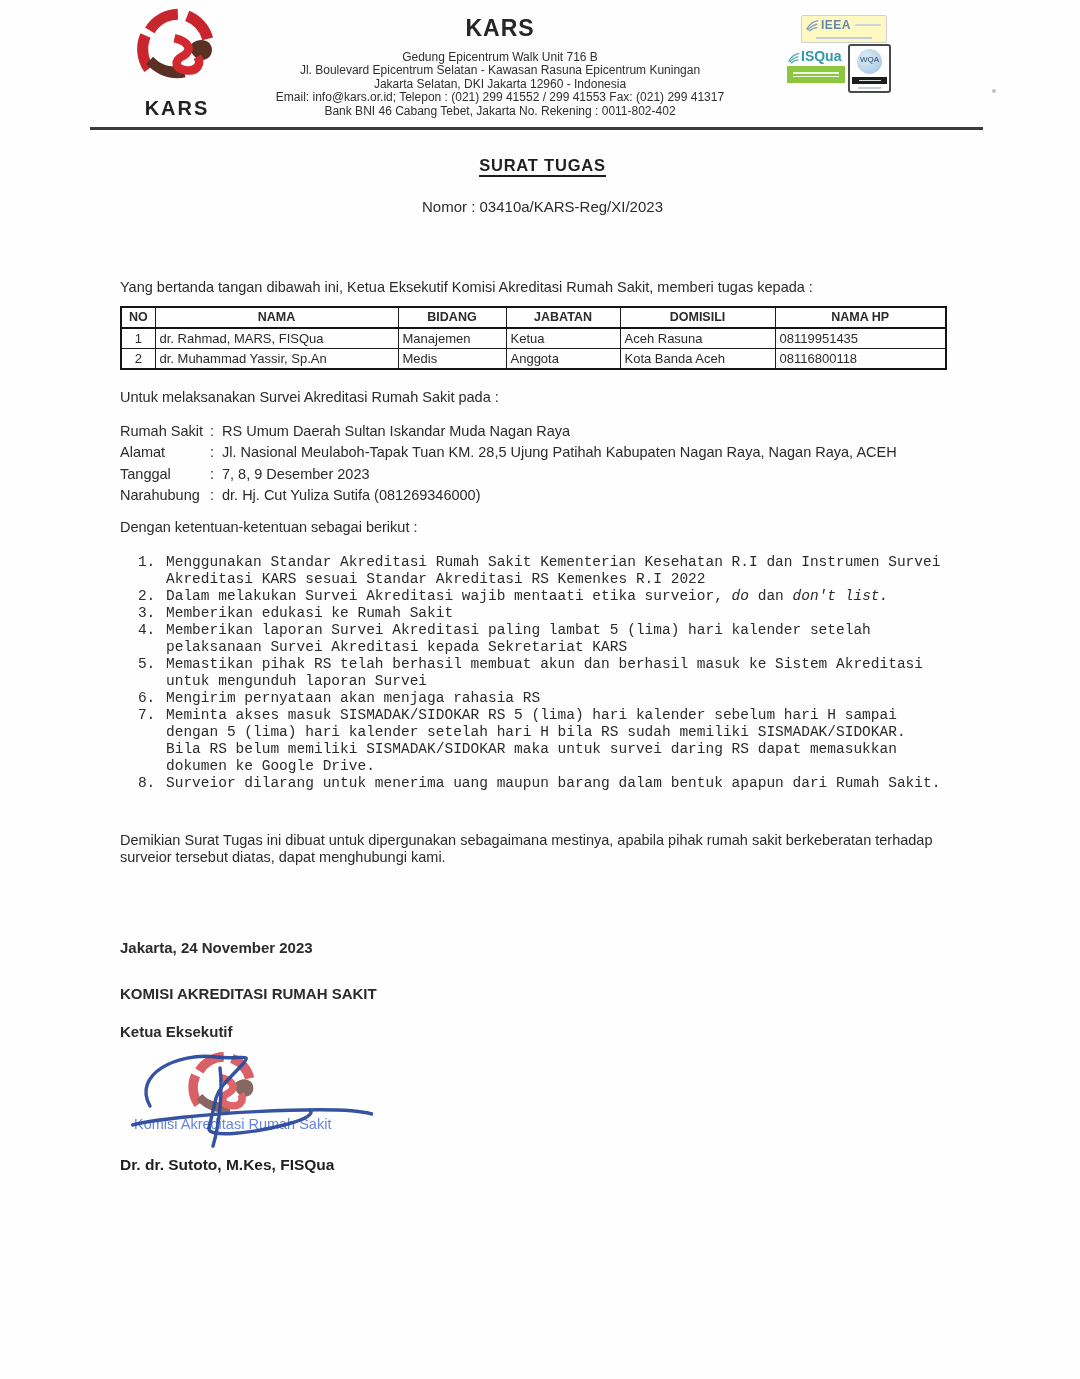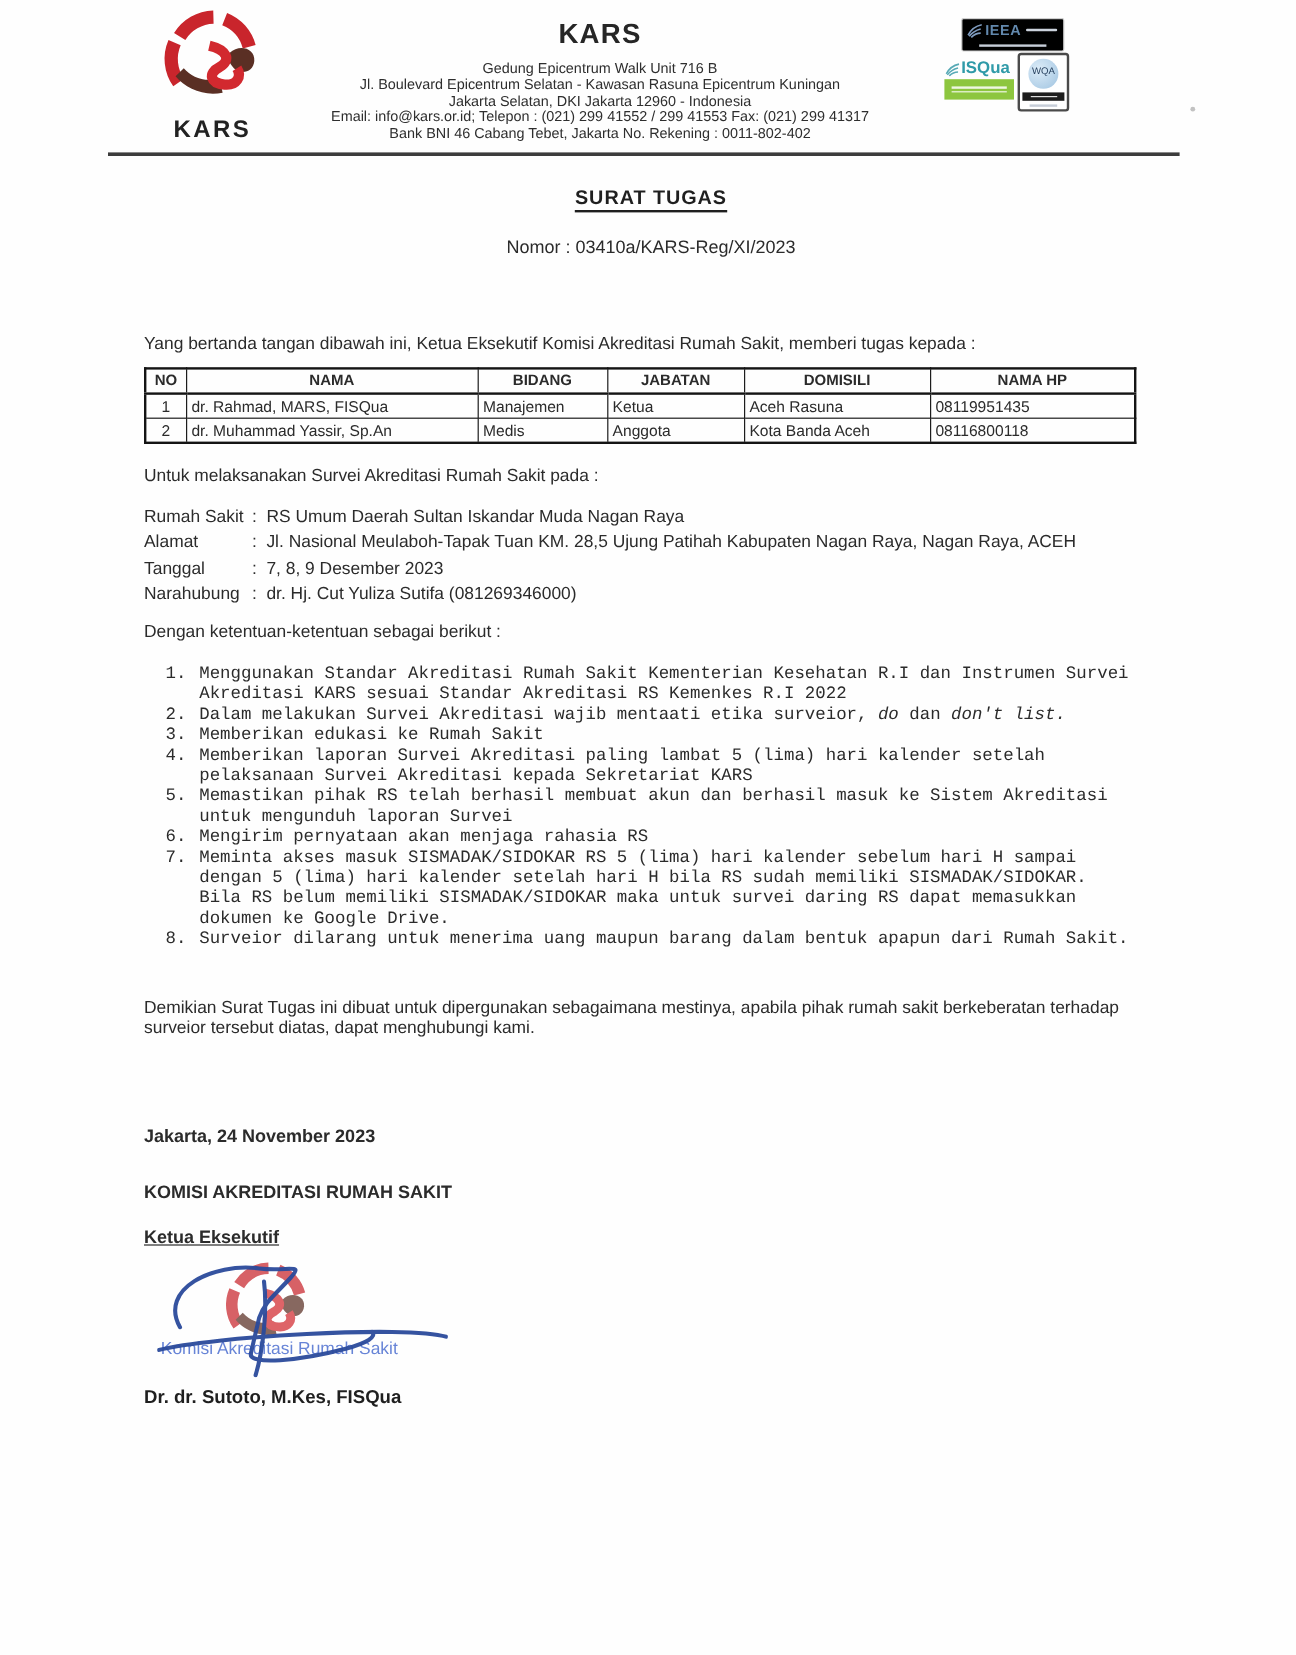--- a/index.html
+++ b/index.html
@@ -13,21 +13,21 @@
   
   .logo-block { position:absolute; left:114px; top:4px; width:126px; text-align:center; }
   .logo-block svg { width:104px; height:92px; display:block; margin:0 auto; }
   .logo-caption { font-weight:bold; font-size:20px; letter-spacing:2px; color:#222; margin-top:1px; }
 
   .head-center { position:absolute; left:235px; top:15px; width:530px; text-align:center; }
   .head-org { font-size:23px; font-weight:bold; color:#262626; letter-spacing:1px; }
   .head-addr { margin-top:9px; font-size:12px; line-height:13.4px; color:#2e2e2e; }
 
   .badge-ieea { position:absolute; left:801px; top:15px; width:84px; height:26px;
-    border:1px solid #cfcfcf; border-radius:2px; background:#000000; }
+    border:1px solid #cfcfcf; border-radius:2px; background:#fef9c3; }
   .badge-ieea .row { display:flex; align-items:center; gap:2px; padding:2px 0 0 3px; }
   .ieea-text { font-size:12px; font-weight:bold; color:#6288ad; letter-spacing:.5px; }
   .fineprint { background:#ccd3dd; height:2px; border-radius:1px; }
   .badge-ieea .fp1 { width:26px; margin-left:2px; }
   .badge-ieea .fpb { position:absolute; left:14px; bottom:3px; width:56px; height:2px; background:#c6cdd8; }
 
   .badge-isqua { position:absolute; left:787px; top:48px; width:60px; }
   .badge-isqua .row { display:flex; align-items:flex-end; gap:1px; }
   .isqua-text { font-size:14px; font-weight:bold; color:#2f9aa8; }
   .isqua-bar { margin-top:2px; width:58px; height:17px; background:#8dc63f;
@@ -73,21 +73,21 @@
   .f-colon { width:12px; flex:none; }
 
   .terms-intro { margin-top:13px; }
   ol.terms { margin:18px 16px 0 0; padding-left:44px;font-family:Liberation Mono, monospace; }
   ol.terms li { line-height:17px; padding-left:2px; }
 
   .closing { margin-top:40px; }
 
   .sig-place-date { margin-top:73px; font-weight:bold; font-size:15px; }
   .sig-org { margin-top:29px; font-weight:bold; font-size:15px; }
-  .sig-role { margin-top:21px; font-weight:bold; font-size:15px;text-decoration:underline; }
+  .sig-role { margin-top:21px; font-weight:bold; font-size:15px; }
 
   .sig-area { position:relative; margin-top:8px; width:320px; height:100px; }
   .stamp-logo { position:absolute; left:58px; top:0; width:90px; height:80px; opacity:.72; z-index:0; }
   .stamp-text { position:absolute; left:14px; top:68px; z-index:1; font-size:14.5px;
     color:#4d6fd0; opacity:.85; white-space:nowrap; }
   .sig-strokes { position:absolute; left:0; top:0; width:300px; height:100px; z-index:2; }
 
   .signer-name { margin-top:8px; font-weight:bold; font-size:15.5px; color:#1f1f1f; }
 </style>
 </head>

